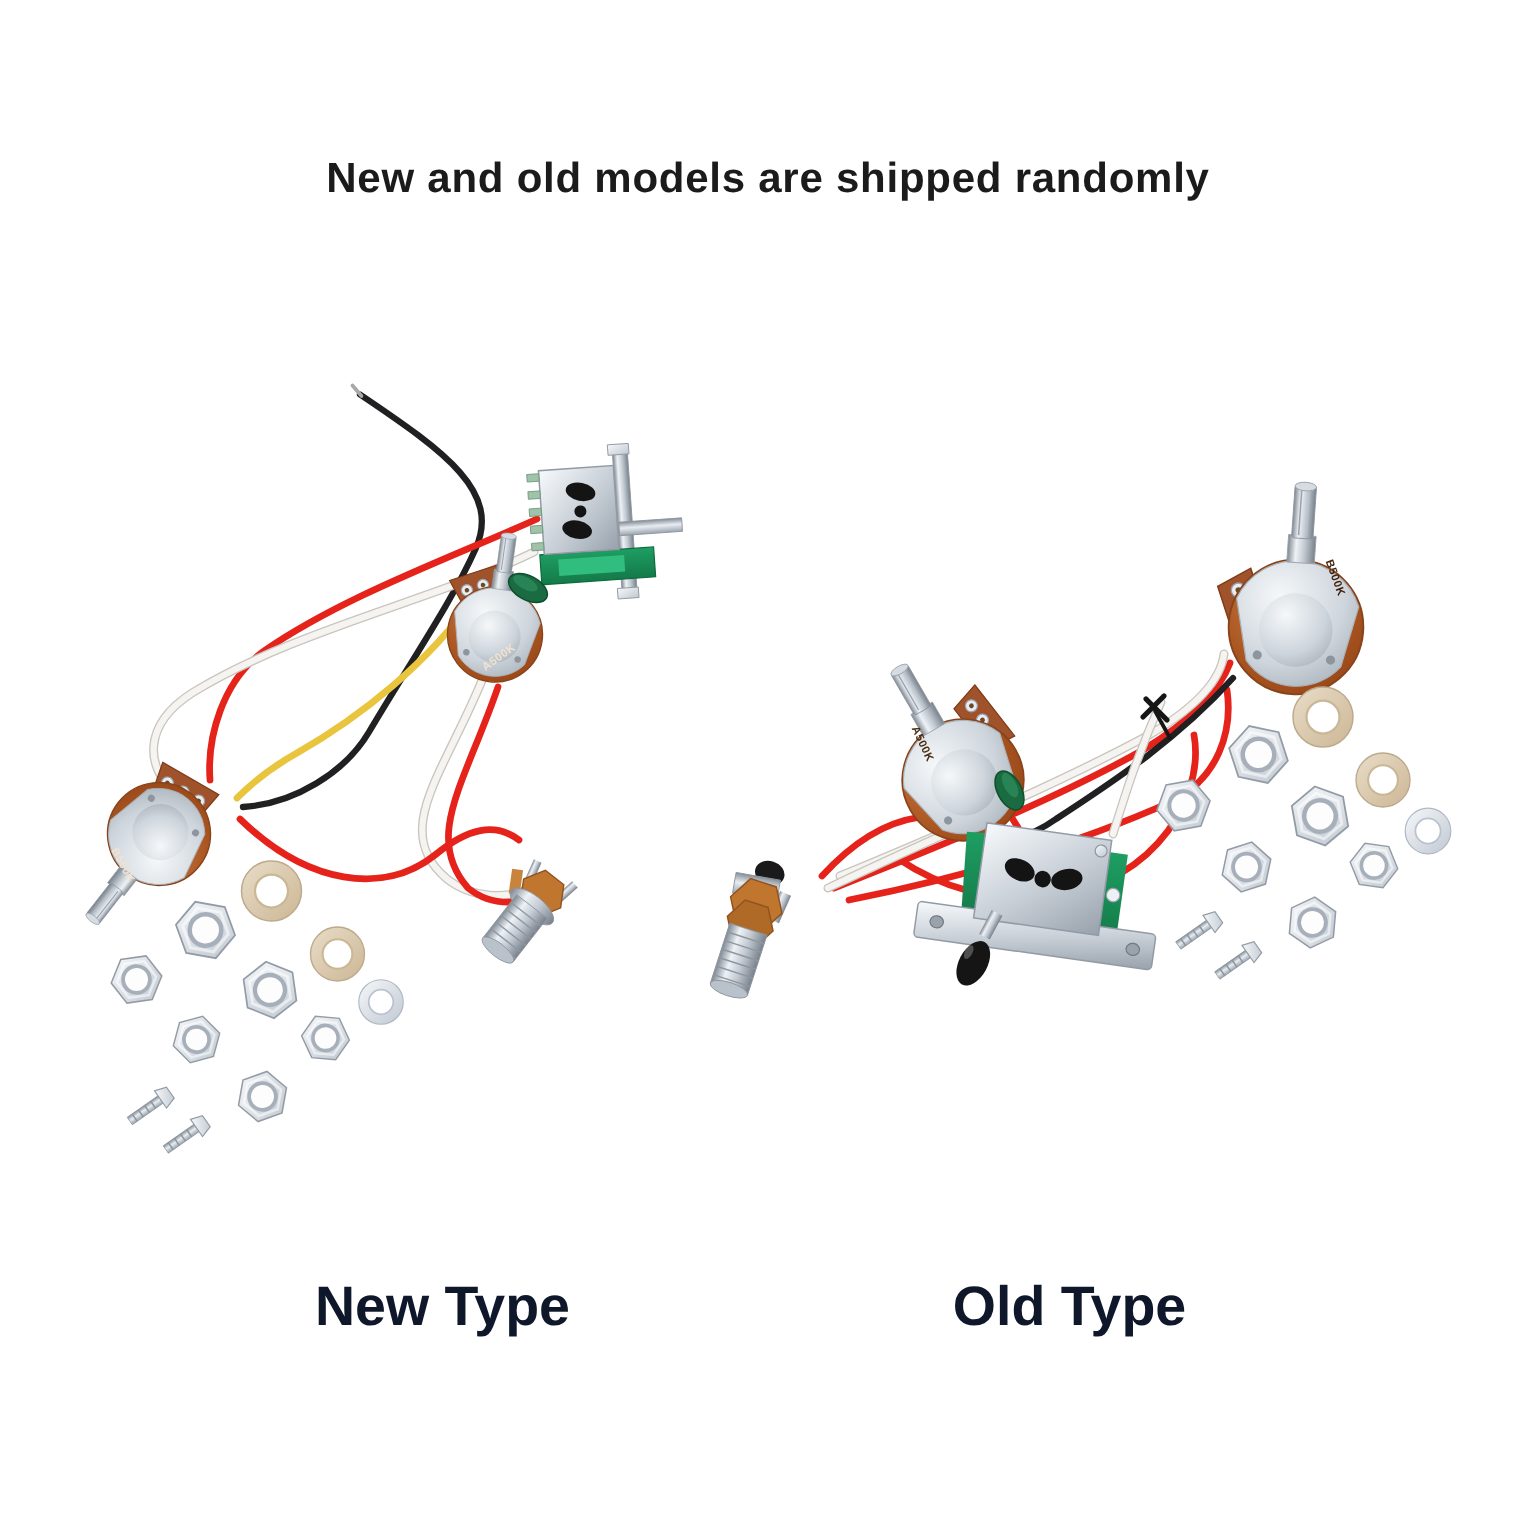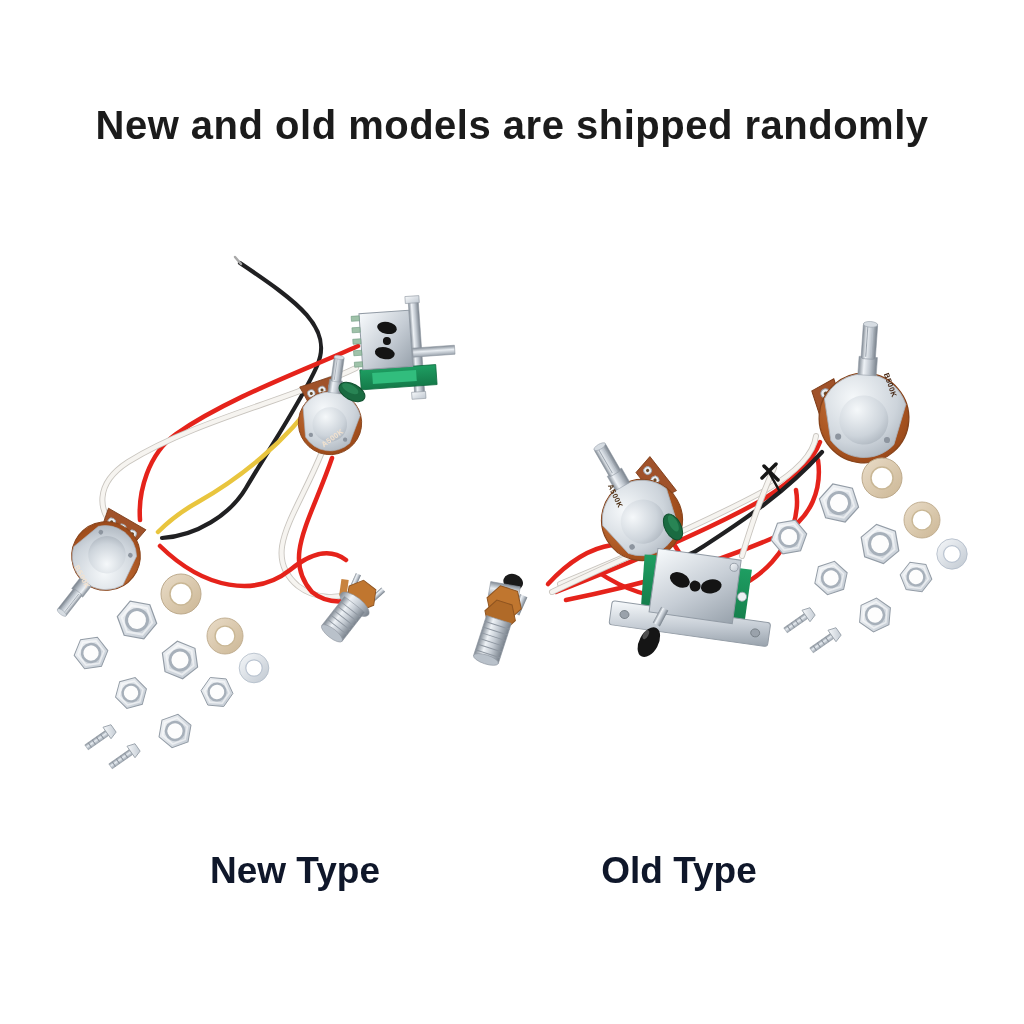--- a/index.html
+++ b/index.html
@@ -1,24 +1,24 @@
 <!DOCTYPE html>
 <html><head>
 <meta charset="utf-8">
 <style>
   html,body{margin:0;padding:0;}
   body{width:1024px;height:1024px;position:relative;background:#ffffff;
        font-family:"Liberation Sans", sans-serif;overflow:hidden;}
   .stage{position:absolute;inset:0;}
   .title{position:absolute;left:0;right:0;top:103px;text-align:center;
-         font-size:40px;font-weight:700;letter-spacing:.5px;color:#1b1b1b;}
+         font-size:28px;font-weight:700;letter-spacing:.5px;color:#1b1b1b;}
   .type-label{position:absolute;top:850px;width:300px;text-align:center;
          font-size:37px;font-weight:600;color:#0f172a;}
   .label-new{left:145px;}
-  .label-old{left:529px;}
+  .label-old{left:563px;}
   svg{position:absolute;left:0;top:0;}
   .pot-marking{font-size:7.5px;font-weight:700;letter-spacing:.4px;}
 </style>
 </head>
 <body>
 
 <div class="stage">
 
 <svg width="1024" height="1024" viewBox="0 0 1024 1024">
   <defs>

